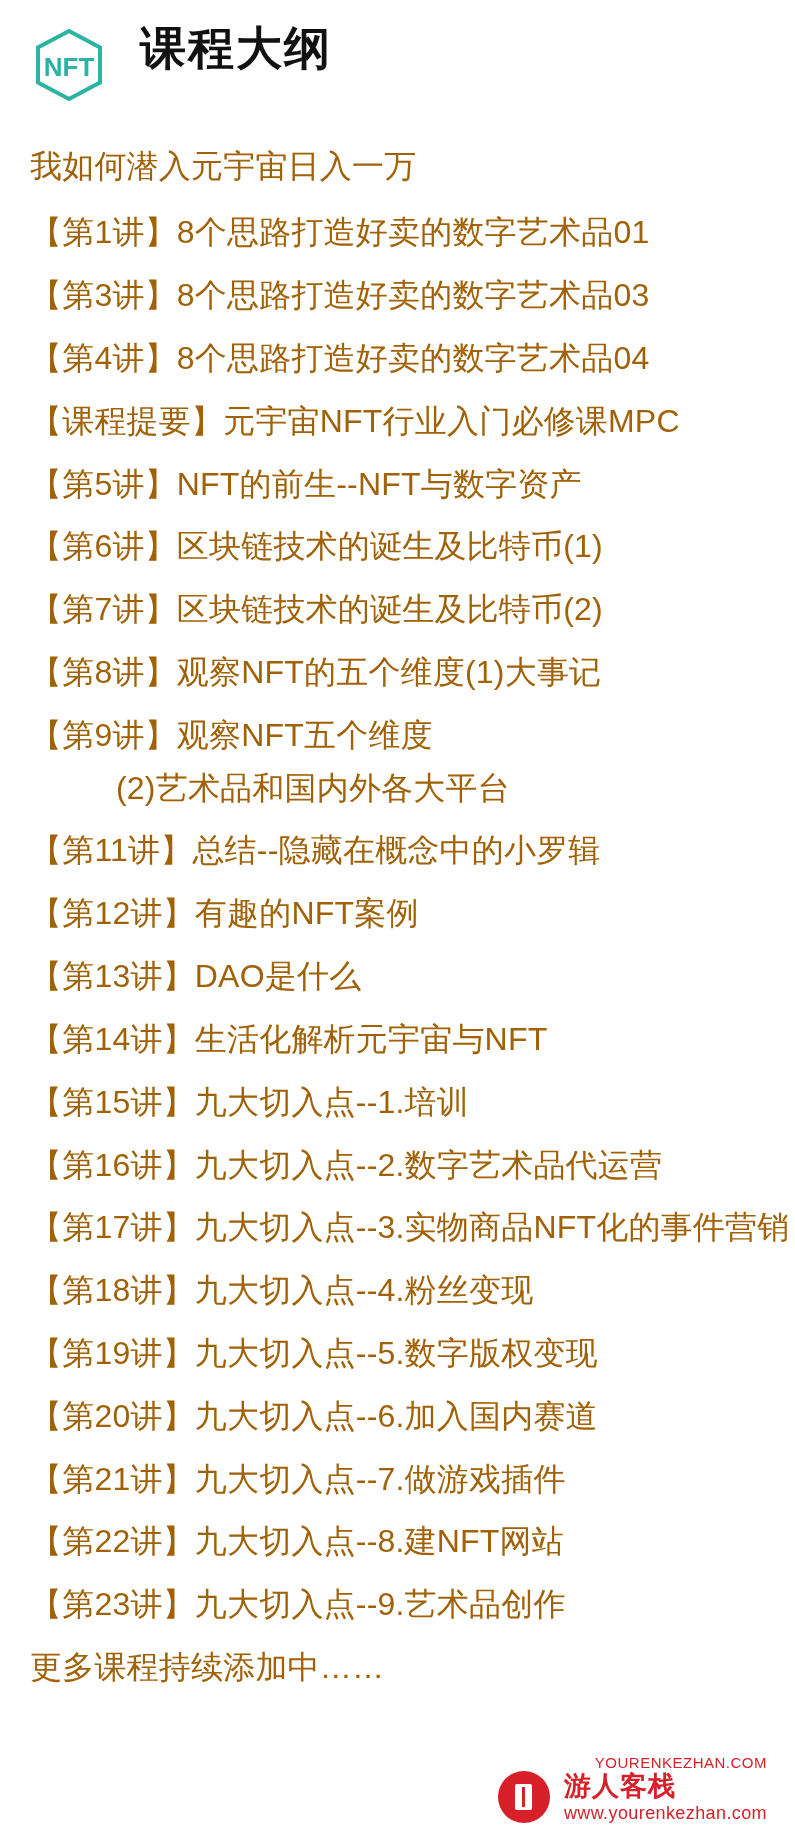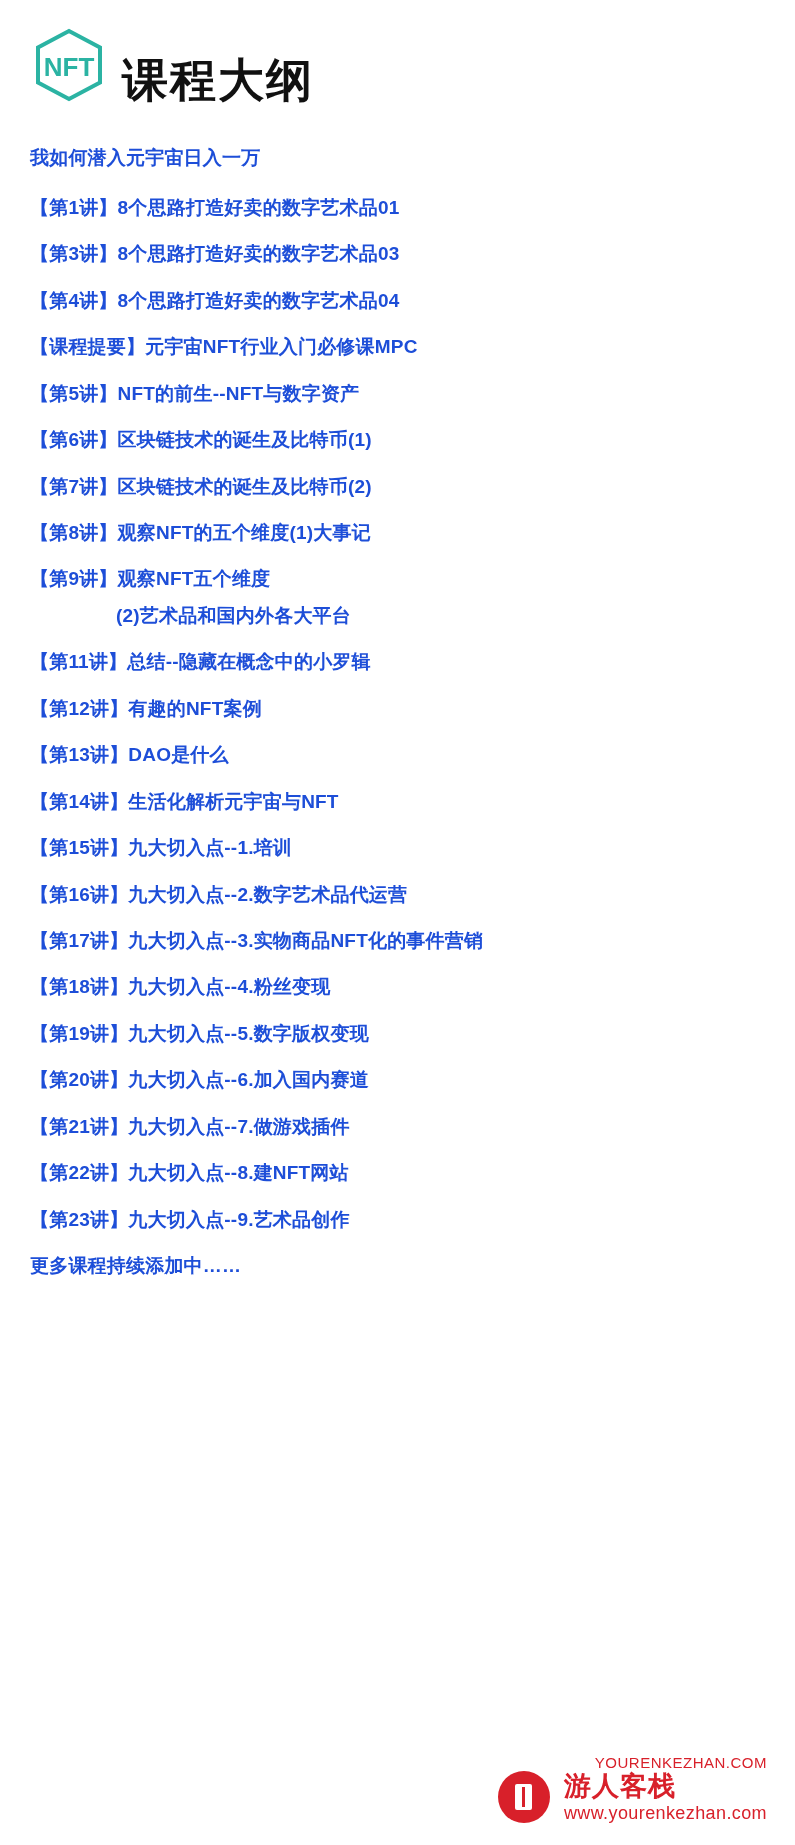--- a/index.html
+++ b/index.html
@@ -19,22 +19,22 @@
     position: relative;
     width: 795px;
     height: 1845px;
     box-sizing: border-box;
     padding: 26px 30px 0 30px;
   }
 
   
   .header {
     display: flex;
-    align-items: flex-end;
-    gap: 14px;
+    align-items: flex-start;
+    gap: 32px;
     margin-bottom: 42px;
   }
   .nft-logo {
     width: 78px;
     height: 78px;
     flex: 0 0 78px;
     position: relative;
   }
   .nft-logo svg { display: block; }
   .doc-title {
@@ -44,27 +44,26 @@
     letter-spacing: 2px;
     color: #111111;
     line-height: 1;
   }
 
   
   .outline {
     display: block;
   }
   .line {
-    font-size: 19px;
+    font-size: 32px;
     line-height: 1.26;
-    color: #1d4ed8;
+    color: #a16207;
     margin: 0 0 22.5px 0;
     white-space: pre;
     letter-spacing: 0.2px;
-    font-weight: bold;
   }
   .line.intro {
     margin-bottom: 26px;
   }
   .line.indent {
     padding-left: 86px;
     margin-top: -10px;
   }
   .line.tail {
     margin-top: 4px;

